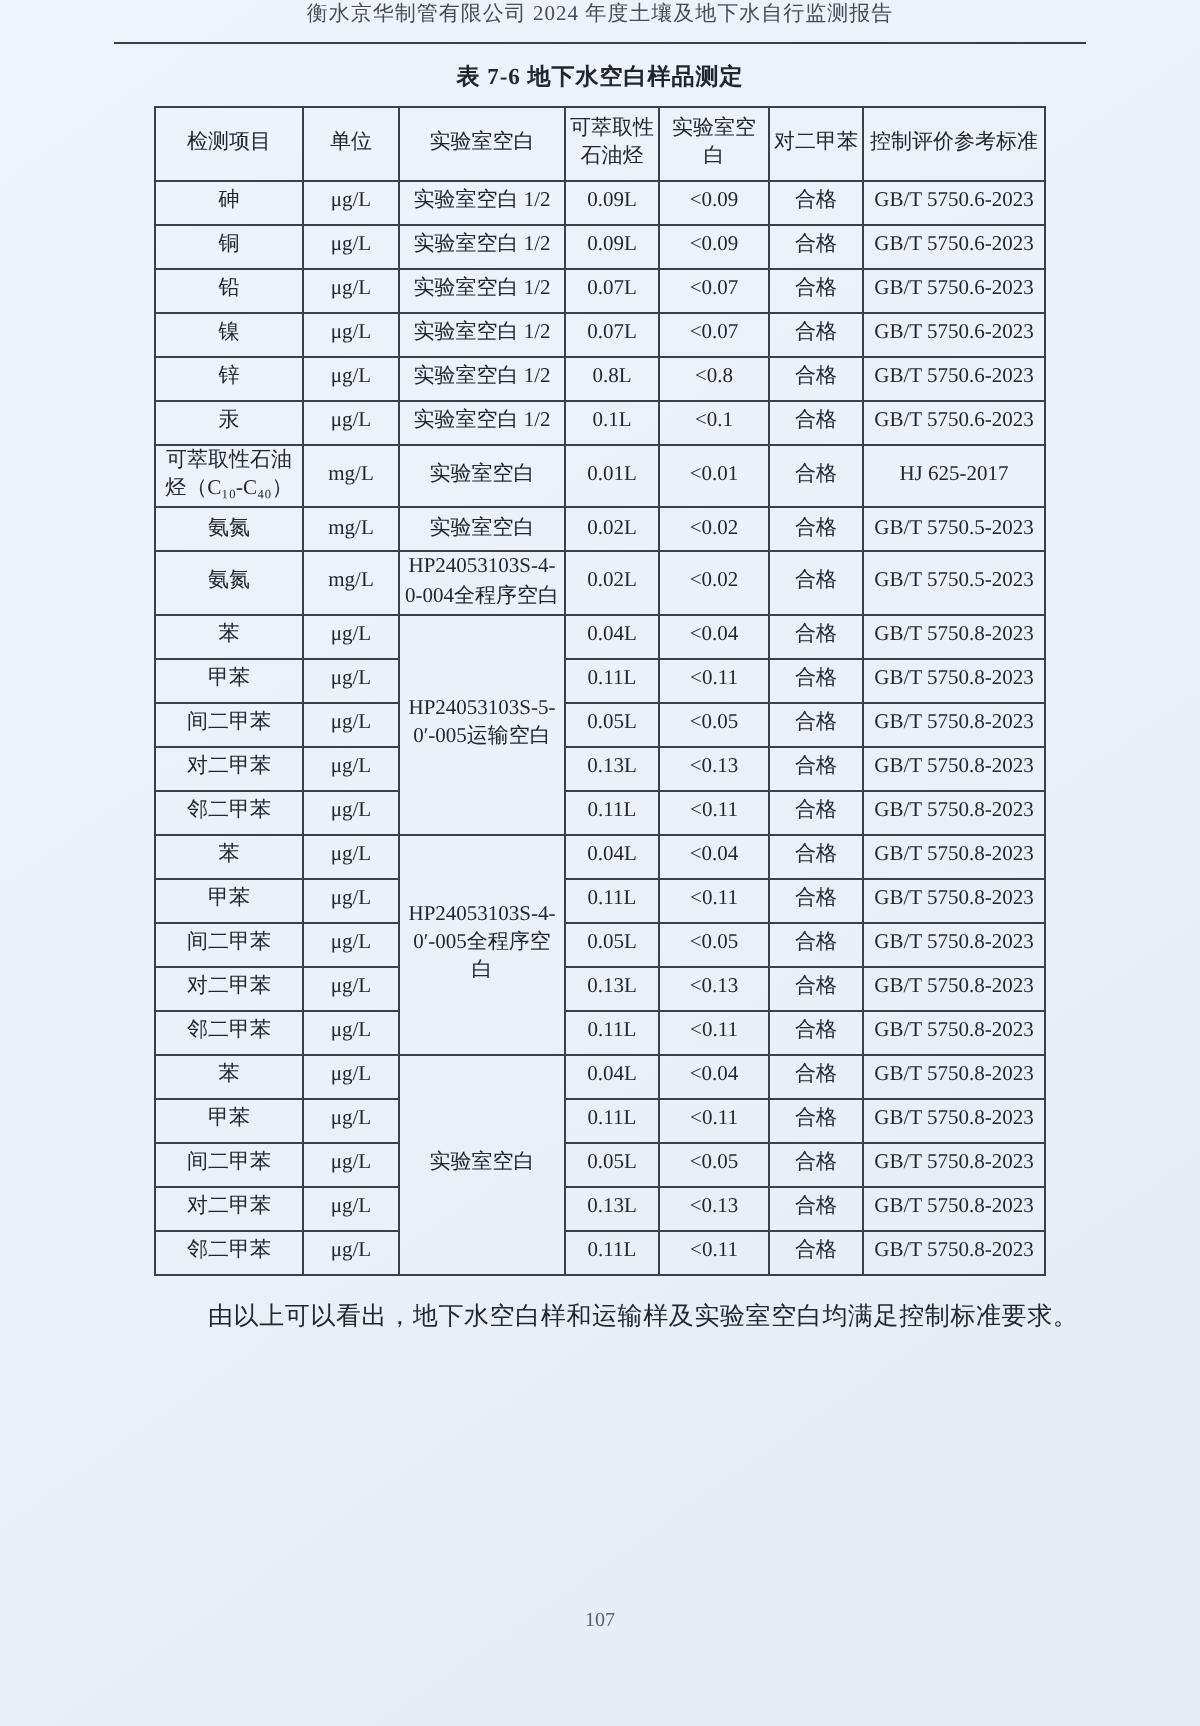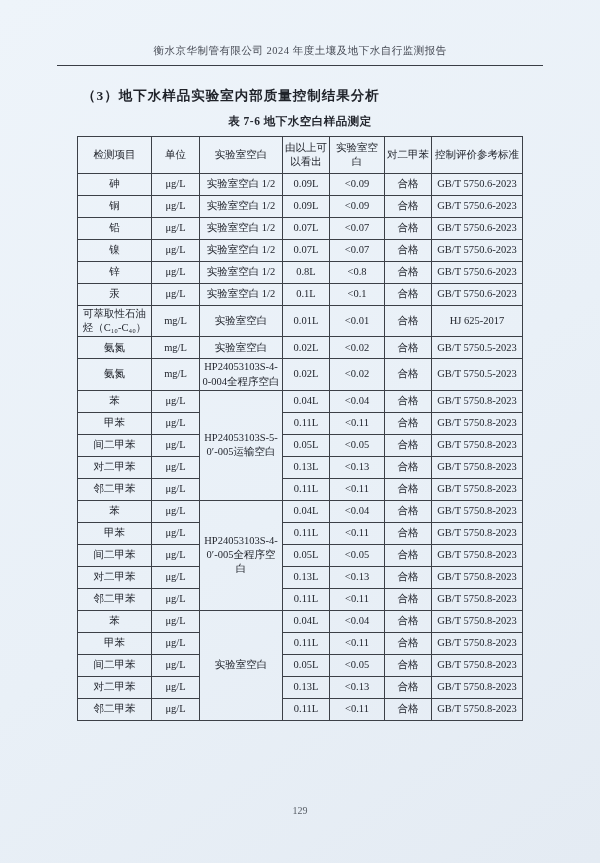--- a/index.html
+++ b/index.html
@@ -8,21 +8,20 @@
     background: #e7edf4;
     font-family: "Liberation Serif", serif;
     color: #23262e;
   }
   .page {
     position: relative;
     width: 600px; height: 863px;
     background: linear-gradient(145deg, #eef4fa 0%, #e9f0f7 55%, #e4ebf3 100%);
     overflow: hidden;
     box-sizing: border-box;
-    padding-top: 44px;
   }
   .doc-header {
     text-align: center;
     margin: 0 58px;
     font-size: 10.5px;
     letter-spacing: 0.5px;
     color: #474b55;
   }
   .doc-header-rule {
     margin: 7px 57px 0 57px;
@@ -86,40 +85,39 @@
   }
 </style>
 </head>
 <body>
 
 <div class="page">
 
   <div class="doc-header">衡水京华制管有限公司 2024 年度土壤及地下水自行监测报告</div>
   <hr class="doc-header-rule">
 
-  <div class="section-heading">（3）地下水样品实验室内部质量控制结果分析</div>
 
   <div class="table-title">表 7-6 地下水空白样品测定</div>
 
   <table class="blank-table">
     <colgroup>
       <col class="col-item">
         <col class="col-unit">
         <col class="col-sample">
       <col class="col-conc">
         <col class="col-range">
         <col class="col-result">
         <col class="col-standard">
     </colgroup>
     <thead>
       <tr id="head-row">
           <th>检测项目</th>
           <th>单位</th>
           <th>实验室空白</th>
-          <th>由以上可以看出</th>
+          <th>可萃取性石油烃</th>
           <th>实验室空白</th>
           <th>对二甲苯</th>
           <th>控制评价参考标准</th>
         </tr>
     </thead>
     <tbody id="table-body">
         <tr>
           <td class="cell-item">砷</td>
           <td class="cell-unit">μg/L</td>
           <td class="cell-sample">实验室空白 1/2</td>
@@ -319,16 +317,17 @@
           <td class="cell-item">邻二甲苯</td>
           <td class="cell-unit">μg/L</td>
           <td class="cell-concentration">0.11L</td>
           <td class="cell-control-range">&lt;0.11</td>
           <td class="cell-result">合格</td>
           <td class="cell-standard">GB/T 5750.8-2023</td>
         </tr>
       </tbody>
   </table>
 
-
-  <div class="page-number">129</div>
+  <div class="conclusion">由以上可以看出，地下水空白样和运输样及实验室空白均满足控制标准要求。</div>
+
+  <div class="page-number">107</div>
 
 </div>
 
 </body></html>

